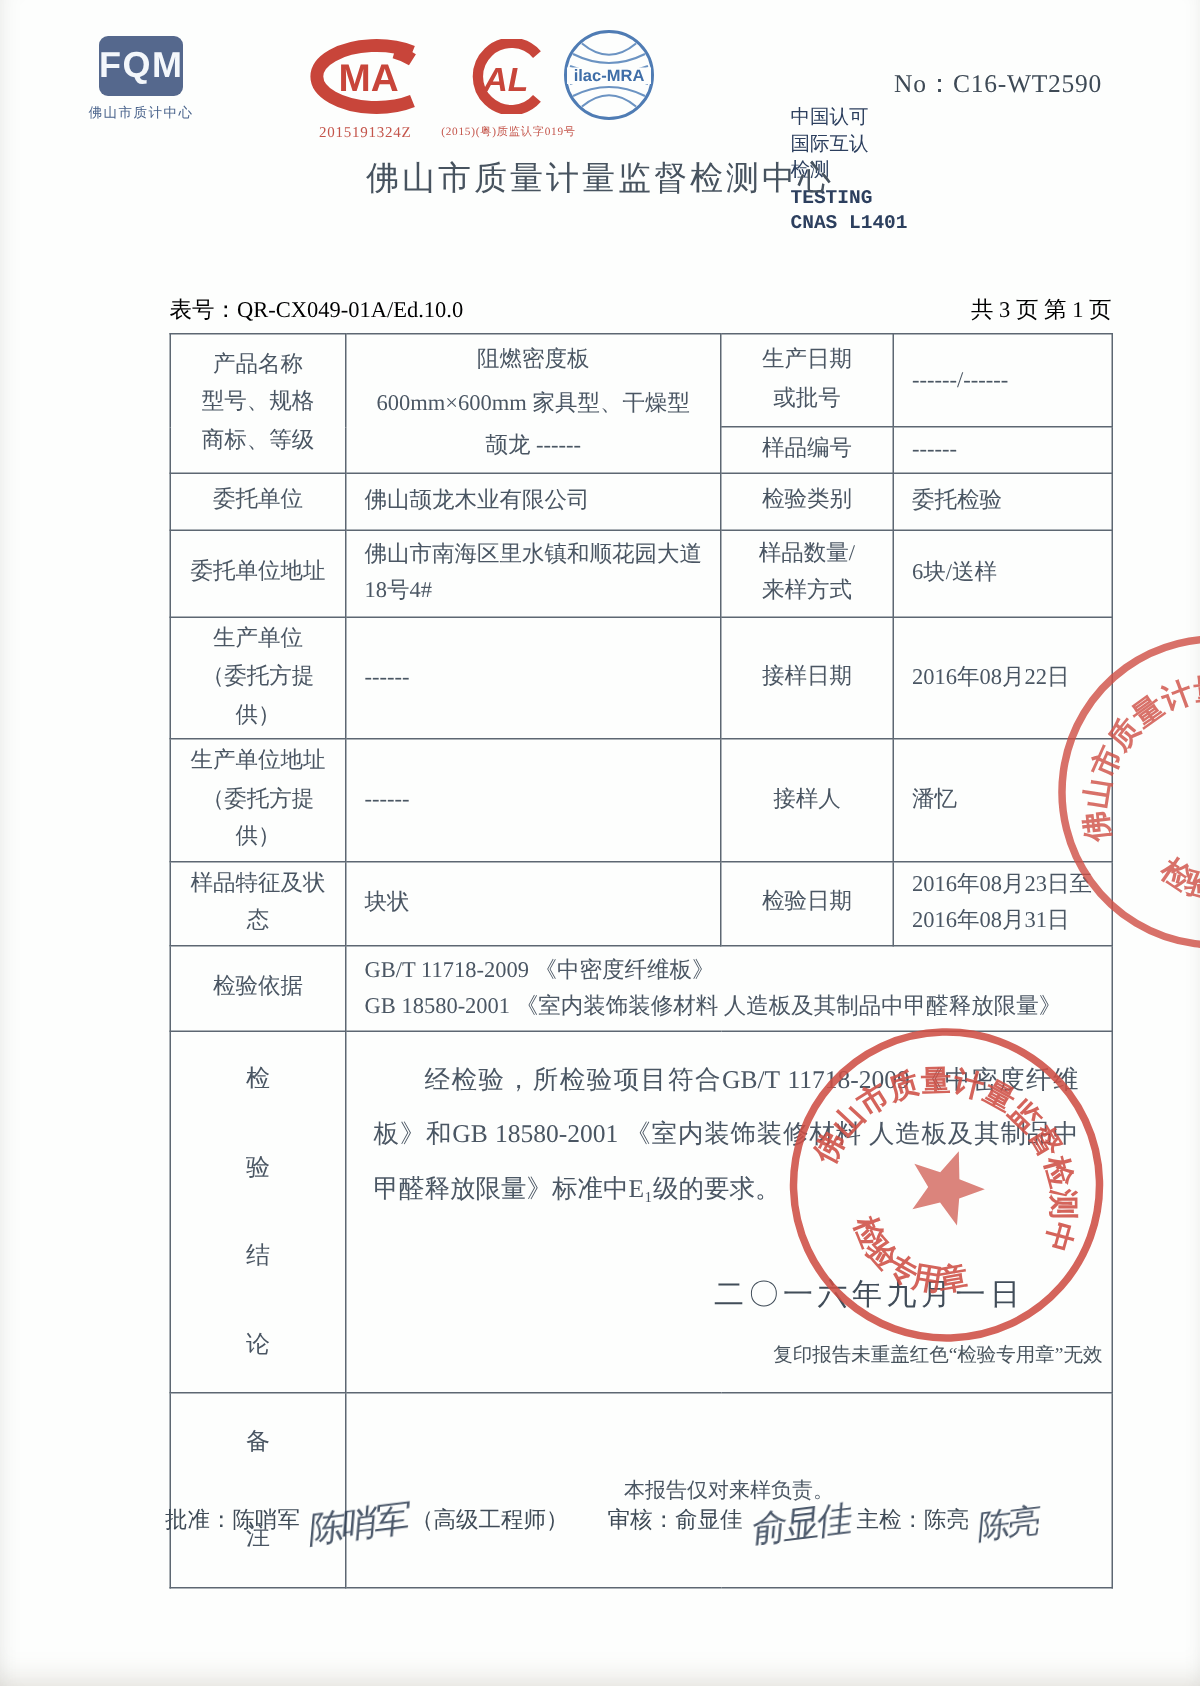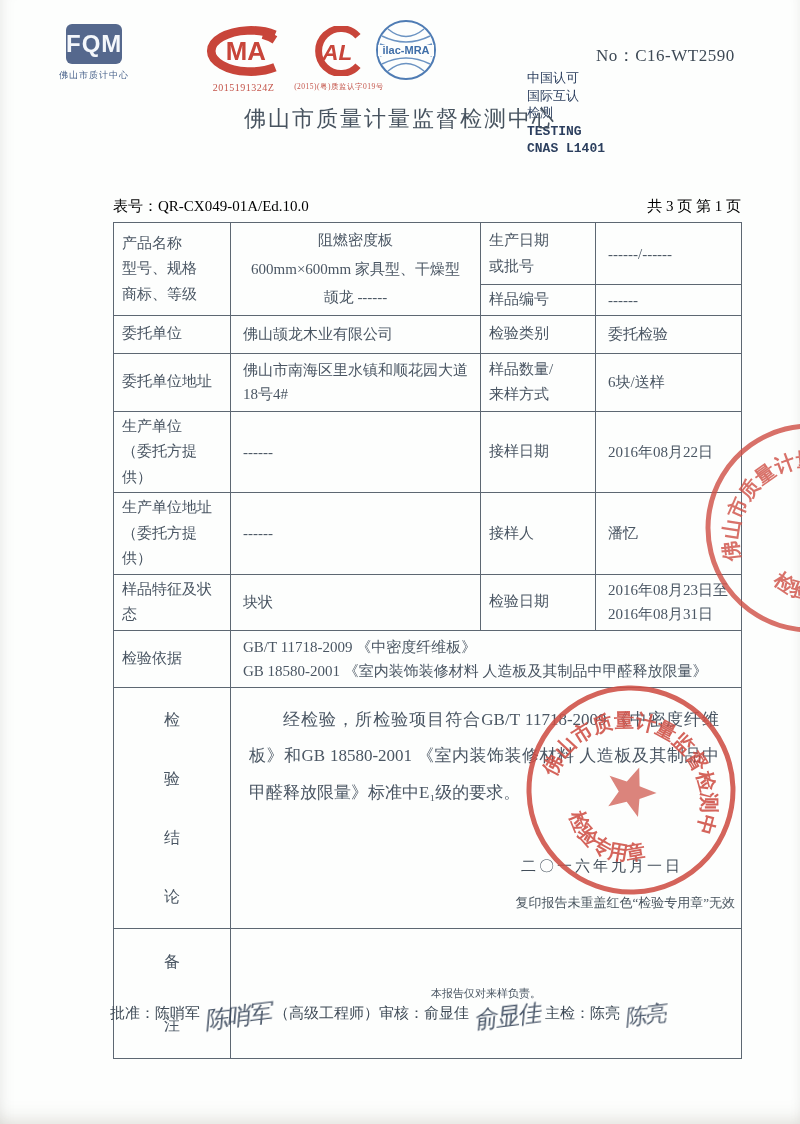--- a/index.html
+++ b/index.html
@@ -46,37 +46,37 @@
 
   .form-line { position:absolute; left:113px; top:197px; width:628px;
     display:flex; justify-content:space-between; font-size:15px; color:#000000; }
 
   
   table.report {
     position:absolute; left:113px; top:222px; width:628px;
     border-collapse:collapse; table-layout:fixed; font-size:15px; color:#4a5663;
   }
   table.report td { border:1.5px solid #5d6772; padding:2px 8px; vertical-align:middle; }
-  .lbl { white-space:pre-line; line-height:1.7; }
+  .lbl { text-align:center; white-space:pre-line; line-height:1.7; }
   .val { text-align:left; padding-left:12px !important; white-space:pre-line; line-height:1.6; }
   .h62{height:62px;} .h28{height:28px;} .h38{height:38px;} .h58{height:58px;}
   .h52{height:52px;} .h53{height:53px;} .h57{height:57px;} .h240{height:240px;} .h123{height:123px;}
   .vert { text-align:center; white-space:pre-line; line-height:3.7; font-size:16px; }
   .vert2 { line-height:3.9; }
   .center-val { text-align:center; white-space:pre-line; line-height:1.9;font-family:Liberation Serif, serif; }
   .conc-cell { position:relative; vertical-align:top !important; }
   .conc-text { padding:12px 14px 0 10px; text-indent:2em; line-height:2.15; font-size:17px; text-align:justify; }
-  .conc-date { position:absolute; right:58px; bottom:52px; font-size:15px; letter-spacing:3px; color:#414d59; }
+  .conc-date { position:absolute; right:58px; bottom:52px; font-size:20px; letter-spacing:3px; color:#414d59; }
   .conc-note { position:absolute; right:6px; bottom:16px; font-size:13px; color:#48545e; }
-  .remark-cell { text-align:center; font-size:11px; }
+  .remark-cell { text-align:center; font-size:14px; }
 
   
   .footer { position:absolute; left:110px; top:1000px; width:660px; display:flex;
     align-items:center; font-size:15px; color:#3f4b57; white-space:nowrap; }
-  .footer .gap1{ } .footer .gap2{ margin-left:2px; }
+  .footer .gap1{ margin-left:26px; } .footer .gap2{ margin-left:2px; }
   .sig { font-size:24px; color:#2e3d52; transform:rotate(-7deg) skewX(-12deg);
     display:inline-block; opacity:.85; margin:0 2px -6px 6px;
     font-family:"DejaVu Serif", serif; letter-spacing:-2px; filter:blur(.3px); }
   .sig.small { font-size:22px; }
 
   
   .stamp { position:absolute; width:220px; height:220px; pointer-events:none; opacity:.88; }
   .stamp-main { left:521px; top:680px; transform:rotate(20deg); }
   .stamp-partial { left:700px; top:418px; transform:rotate(-14deg); opacity:.8; }
 </style>

